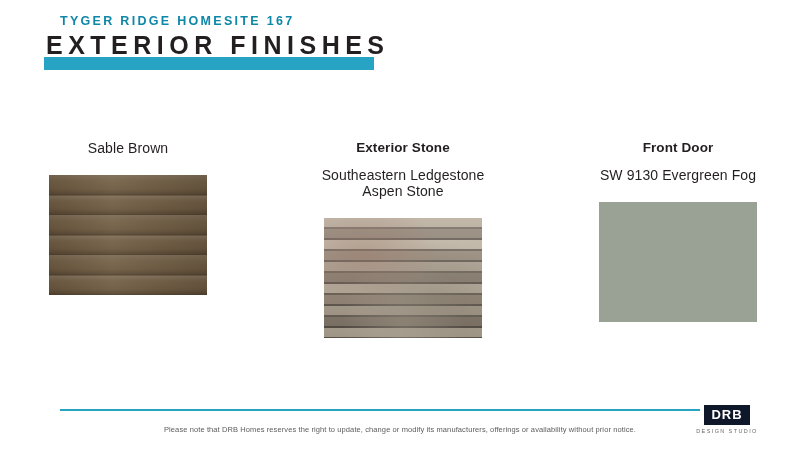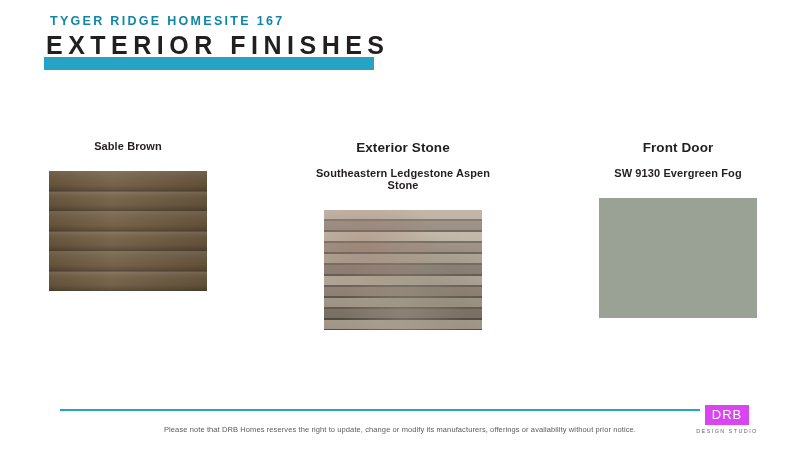--- a/index.html
+++ b/index.html
@@ -20,21 +20,21 @@
   .header {
     position: absolute;
     left: 44px; top: 14px;
   }
   .kicker {
     color: #0e87a8;
     font-size: 12.5px;
     font-weight: bold;
     letter-spacing: 2.3px;
     text-transform: uppercase;
-    margin: 0 0 3px 6px;
+    margin: 0 0 3px 16px;
   }
   .title-wrap {
     position: relative;
     display: inline-block;
   }
   .title-bar {
     position: absolute;
     left: 0; top: 26px;
     width: 330px; height: 13px;
     background: #27a3c4;
@@ -64,25 +64,24 @@
     text-align: center;
   }
   .card-title {
     font-size: 13.5px;
     font-weight: bold;
     color: #231f20;
     margin: 0 0 12px 0;
     letter-spacing: 0.1px;
   }
   .card-sub {
-    font-size: 11px;
+    font-size: 14px;
     color: #231f20;
     margin: 0 0 19px 0;
     letter-spacing: 0.1px;
-    font-weight: bold;
   }
   .swatch {
     width: 158px;
     height: 120px;
     margin: 0 auto;
     display: block;
     border: 0;
   }
 
   
@@ -177,24 +176,24 @@
     letter-spacing: 0.1px;
   }
   .logo {
     position: absolute;
     right: 42px; top: 405px;
     width: 62px;
     text-align: center;
   }
   .logo-mark {
     display: inline-block;
-    background: #d946ef;
+    background: #0f172a;
     color: #ffffff;
     font-size: 13px;
-    font-weight: normal;
+    font-weight: bold;
     letter-spacing: 1px;
     padding: 3px 7px 4px 7px;
     line-height: 1;
   }
   .logo-sub {
     margin-top: 3px;
     font-size: 5.5px;
     letter-spacing: 1.4px;
     color: #6a6a6a;
   }

